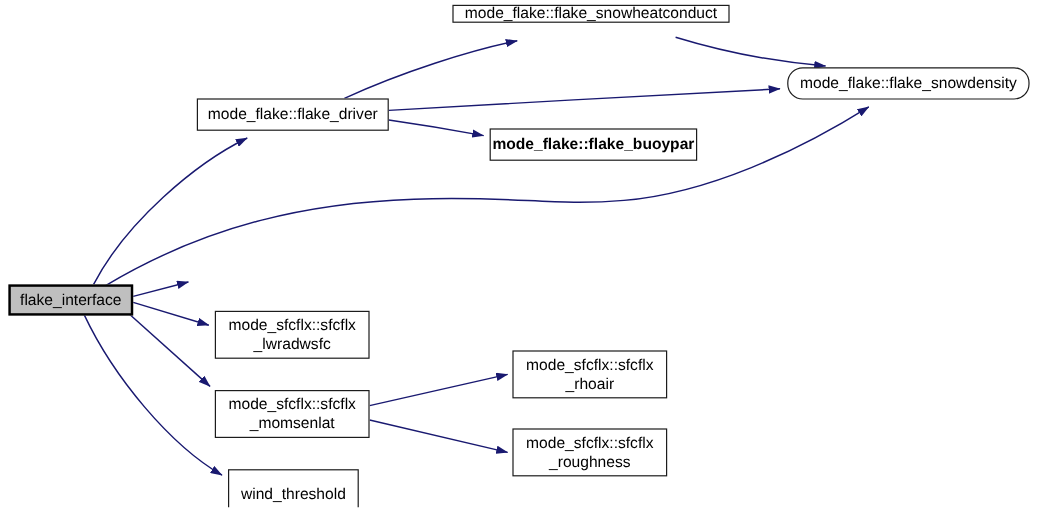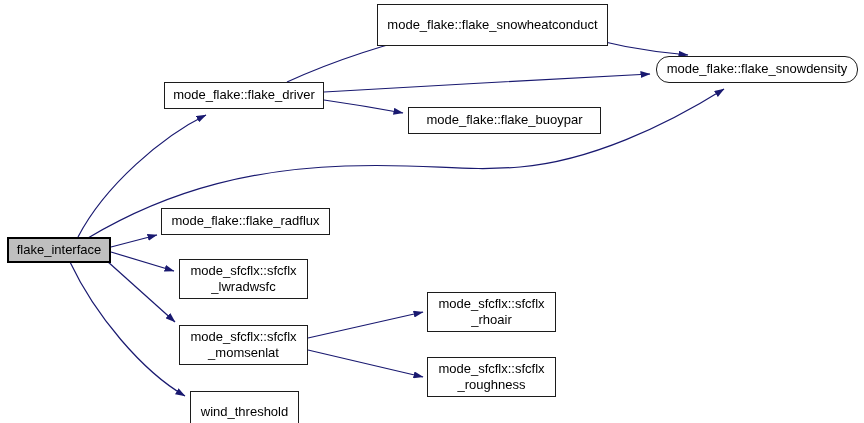--- a/index.html
+++ b/index.html
@@ -67,35 +67,32 @@
   </svg>
 
   <div class="node" style="left:164px; top:82px; width:160px; height:27px;">
     <span>mode_flake::flake_driver</span>
   </div>
 
   <div class="node root" style="left:7px; top:237px; width:104px; height:26px;">
     <span>flake_interface</span>
   </div>
 
-  <div class="node" style="left:377px; top:4px; width:231px; height:42px;">
+  <div class="node" style="left:377px; top:4px; width:231px; height:15px;">
     <span>mode_flake::flake_snowheatconduct</span>
   </div>
 
   <div class="node" style="left:656px; top:56px; width:202px; height:27px;border-radius:13px;">
     <span>mode_flake::flake_snowdensity</span>
   </div>
 
-  <div class="node" style="left:408px; top:107px; width:193px; height:27px;">
+  <div class="node" style="left:408px; top:107px; width:173px; height:27px;font-weight:bold;">
     <span>mode_flake::flake_buoypar</span>
   </div>
 
-  <div class="node" style="left:161px; top:208px; width:169px; height:27px;">
-    <span>mode_flake::flake_radflux</span>
-  </div>
 
   <div class="node" style="left:179px; top:259px; width:129px; height:40px;">
     <span>mode_sfcflx::sfcflx</span>
     <span>_lwradwsfc</span>
   </div>
 
   <div class="node" style="left:179px; top:325px; width:129px; height:40px;">
     <span>mode_sfcflx::sfcflx</span>
     <span>_momsenlat</span>
   </div>

